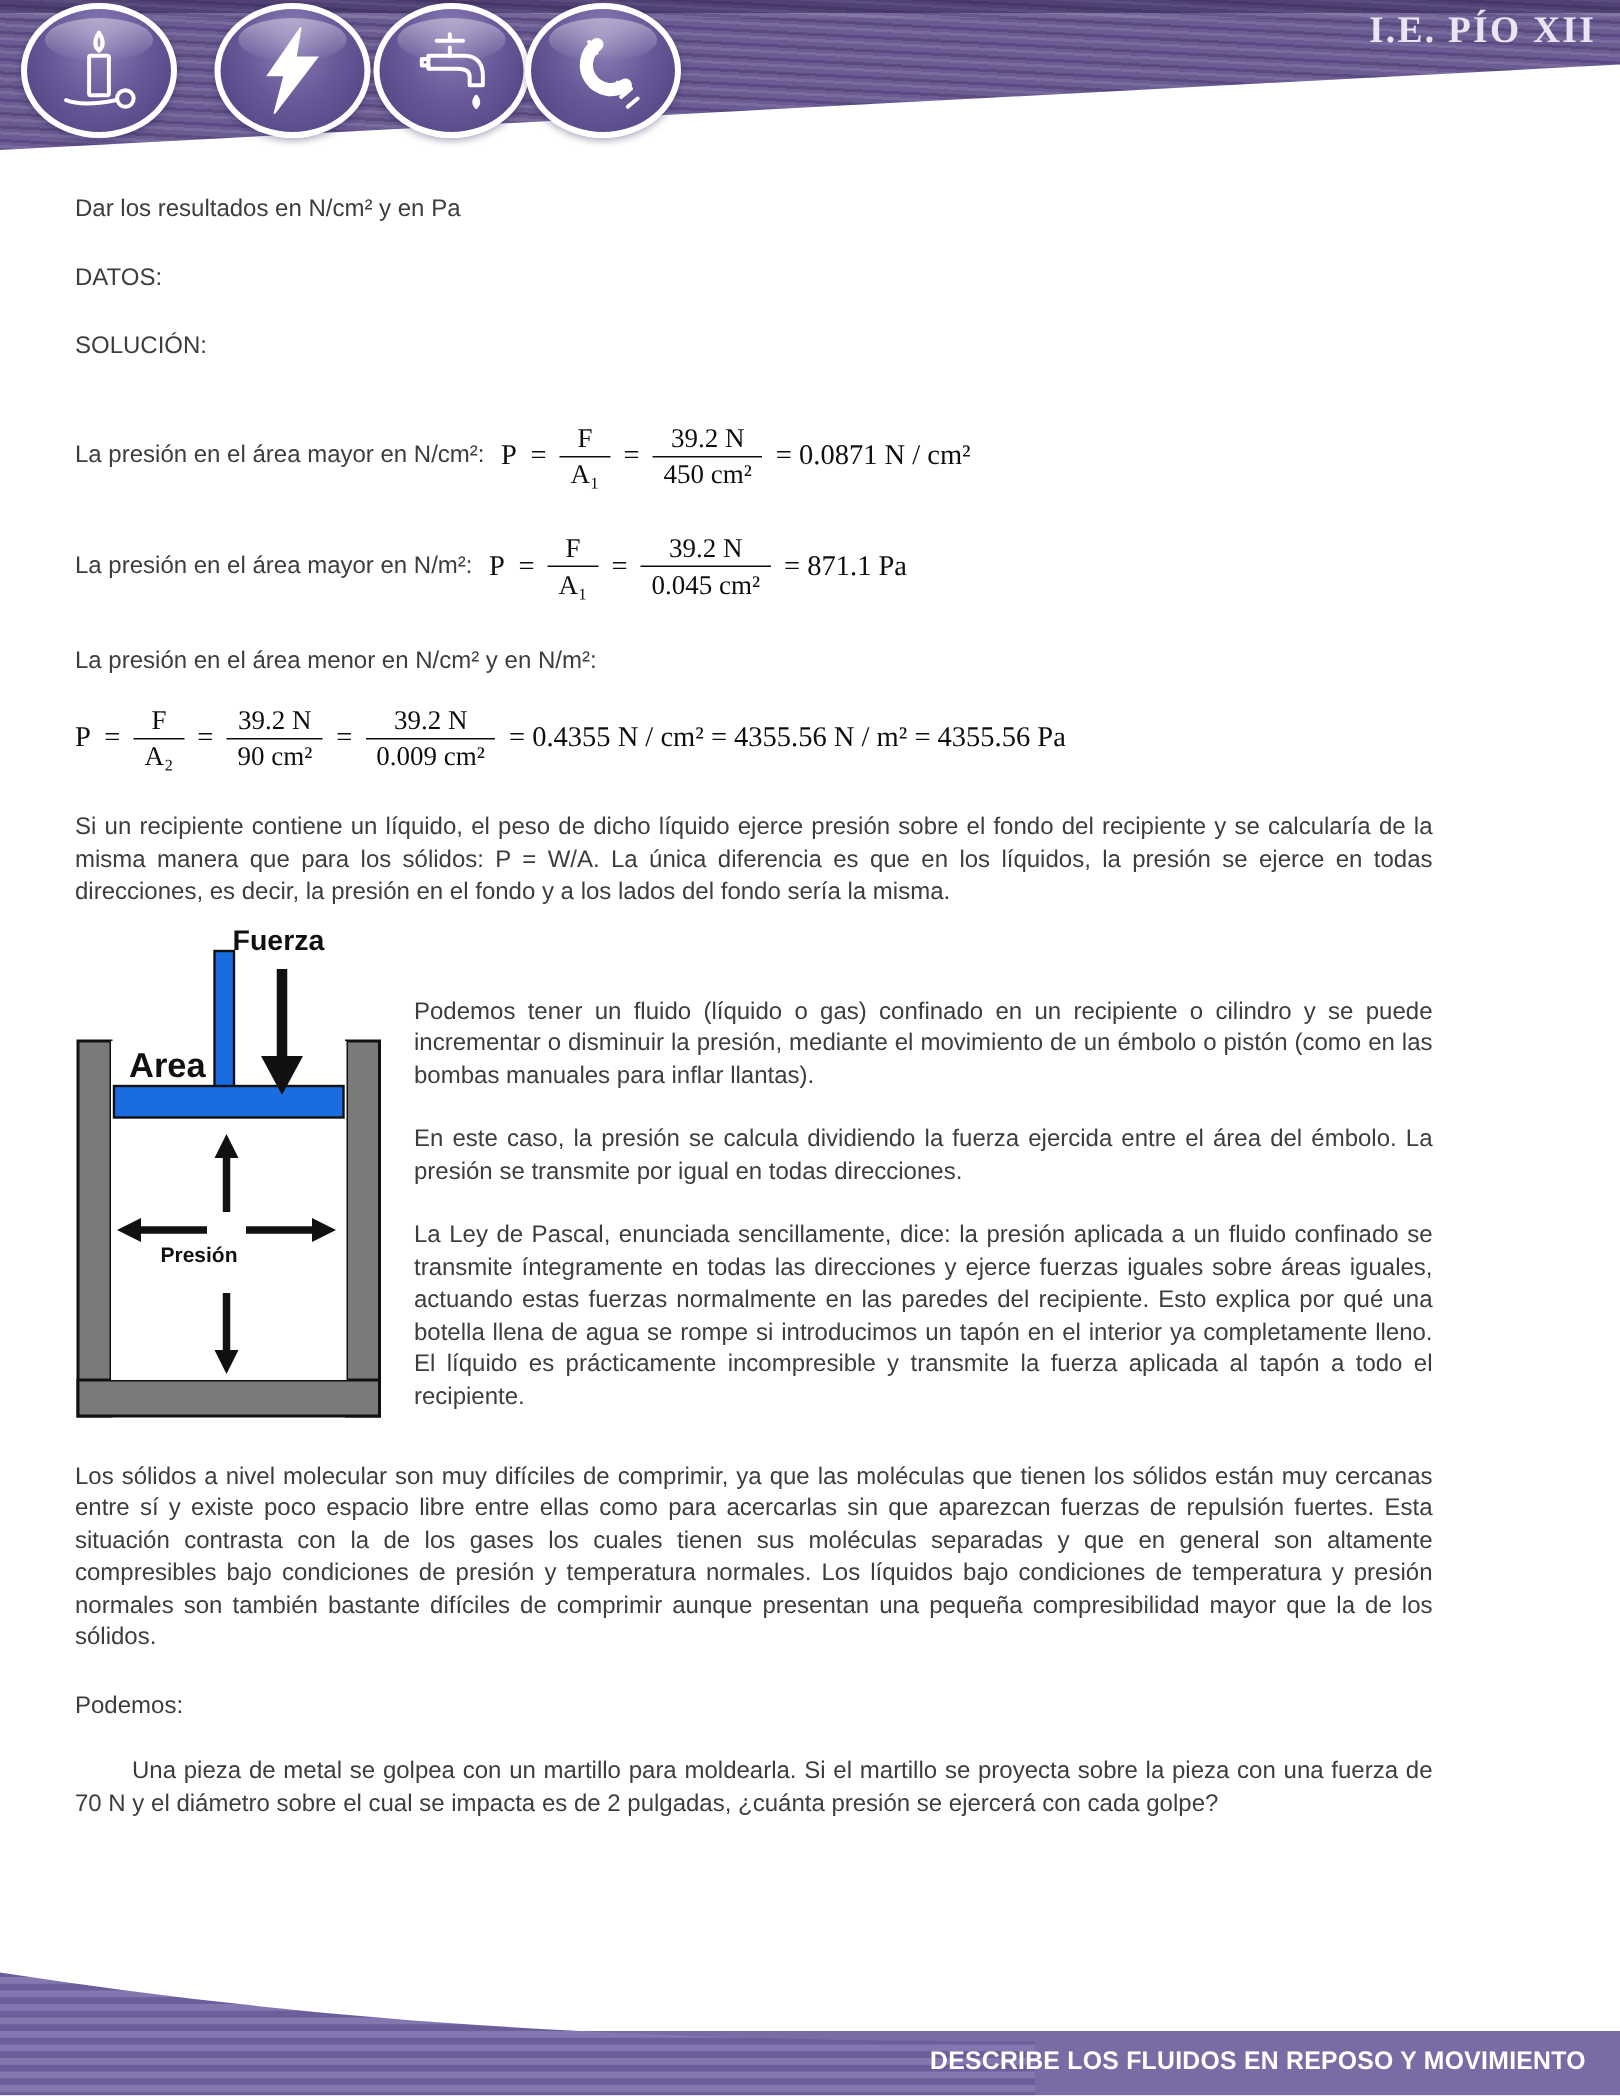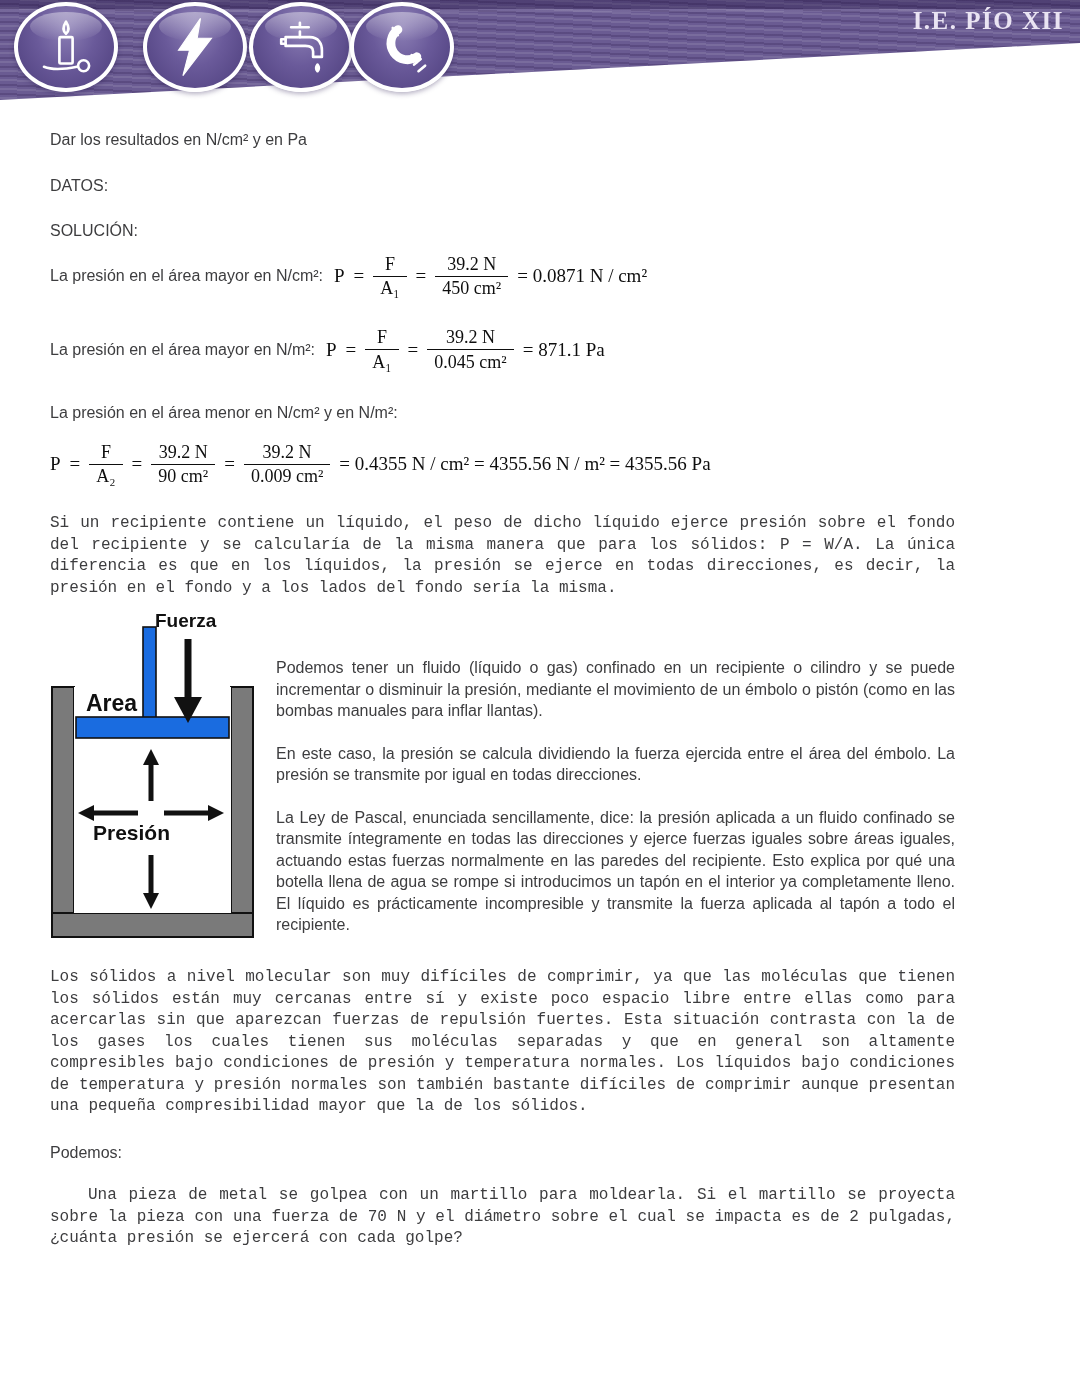--- a/index.html
+++ b/index.html
@@ -22,37 +22,37 @@
     border-radius:50%;background:linear-gradient(180deg,rgba(255,255,255,.40),rgba(255,255,255,0));}
   .oval svg{position:absolute;left:50%;top:50%;width:66px;height:66px;transform:translate(-50%,-50%);}
   .o1{left:14px;} .o2{left:143px;} .o3{left:249px;} .o4{left:350px;}
   .school{position:absolute;top:7px;right:16px;font-family:"Liberation Serif","DejaVu Serif",serif;
     font-size:25px;font-weight:600;letter-spacing:1.5px;color:#eae4f3;}
 
   
   .main{position:absolute;top:105px;left:50px;width:905px;}
   p{margin:0;}
   .bt{font-size:16px;line-height:21.5px;color:#3d3d3f;}
-  .just{text-align:justify;font-family:Liberation Mono, monospace;}
+  .just{text-align:justify;}
   .serifline{font-family:"Liberation Serif","DejaVu Serif",serif;font-size:17.5px;color:#141414;}
   .frow{display:flex;align-items:center;gap:11px;}
   .math{font-family:"Liberation Serif","DejaVu Serif",serif;font-size:19px;color:#0e0e0e;
         display:inline-flex;align-items:center;gap:9px;white-space:nowrap;}
   .frac{display:inline-flex;flex-direction:column;text-align:center;line-height:1.15;font-size:18px;}
   .frac .num{border-bottom:1.6px solid #0e0e0e;padding:0 7px 1.5px;}
   .frac .den{padding:1.5px 7px 0;}
   .indent{text-indent:38px;}
 
   
   .figrow{display:flex;gap:20px;margin-top:14px;justify-content:space-between;}
   .pfig{position:relative;flex:0 0 206px;width:206px;height:332px;margin:0;}
   .pfig .lbl{position:absolute;font-weight:bold;color:#101010;}
   .lbl-fuerza{left:105px;top:-3px;font-size:19px;}
   .lbl-area{left:36px;top:77px;font-size:23px;}
-  .lbl-presion{left:43px;top:208px;font-size:21px;}
+  .lbl-presion{left:57px;top:208px;font-size:14px;}
   .beside{flex:1;padding-top:44px;}
   .beside p{font-size:16px;line-height:21.5px;text-align:justify;margin:0 0 21px;}
   .beside p:last-child{margin-bottom:0;}
 
   
   .footer{position:absolute;left:0;bottom:0;width:1080px;height:88px;}
   .footer-band{position:absolute;left:0;right:0;bottom:0;height:43px;background:#7b6ba4;}
   .footer-stripes{position:absolute;inset:0;}
   .footer-title{position:absolute;bottom:13px;left:620px;color:#fff;font-weight:bold;
     font-size:17px;letter-spacing:.2px;transform:scaleX(.97);transform-origin:left;white-space:nowrap;}
@@ -101,21 +101,21 @@
 
   <div class="main">
 
     <p class="bt" style="margin-top:24px">Dar los resultados en N/cm² y en Pa</p>
 
     <p class="bt" style="margin-top:24px">DATOS:</p>
 
 
     <p class="bt" style="margin-top:24px">SOLUCIÓN:</p>
 
-    <div class="frow" style="margin-top:12px">
+    <div class="frow" style="margin-top:40px">
       <span class="bt">La presión en el área mayor en N/cm²:</span>
       <span class="math">
         <span>P</span>
         <span>=</span>
         <span class="frac">
             <span class="num">F</span>
             <span class="den">A₁</span>
           </span>
         <span>=</span>
         <span class="frac">
@@ -207,14 +207,27 @@
     </div>
 
 
     <p class="bt just" style="margin-top:22px">Los sólidos a nivel molecular son muy difíciles de comprimir, ya que las moléculas que tienen los sólidos están muy cercanas entre sí y existe poco espacio libre entre ellas como para acercarlas sin que aparezcan fuerzas de repulsión fuertes. Esta situación contrasta con la de los gases los cuales tienen sus moléculas separadas y que en general son altamente compresibles bajo condiciones de presión y temperatura normales. Los líquidos bajo condiciones de temperatura y presión normales son también bastante difíciles de comprimir aunque presentan una pequeña compresibilidad mayor que la de los sólidos.</p>
 
     <p class="bt" style="margin-top:24px">Podemos:</p>
 
     <p class="bt just indent" style="margin-top:22px">Una pieza de metal se golpea con un martillo para moldearla. Si el martillo se proyecta sobre la pieza con una fuerza de 70 N y el diámetro sobre el cual se impacta es de 2 pulgadas, ¿cuánta presión se ejercerá con cada golpe?</p>
   </div>
 
+  <div class="footer">
+    <div class="footer-band"></div>
+    <svg class="footer-stripes" width="1080" height="88" viewBox="0 0 1080 88">
+      <defs>
+        <pattern id="fstripe" width="10" height="9" patternUnits="userSpaceOnUse">
+          <rect width="10" height="9" fill="#8476af"></rect>
+          <rect y="4.5" width="10" height="4.5" fill="#6c5d9b"></rect>
+        </pattern>
+      </defs>
+      <path d="M0 6 C 220 40, 430 52, 690 52 L 690 88 L 0 88 Z" fill="url(#fstripe)"></path>
+    </svg>
+    <div class="footer-title">DESCRIBE LOS FLUIDOS EN REPOSO Y MOVIMIENTO</div>
+  </div>
 
 </div>
 
 </body></html>

